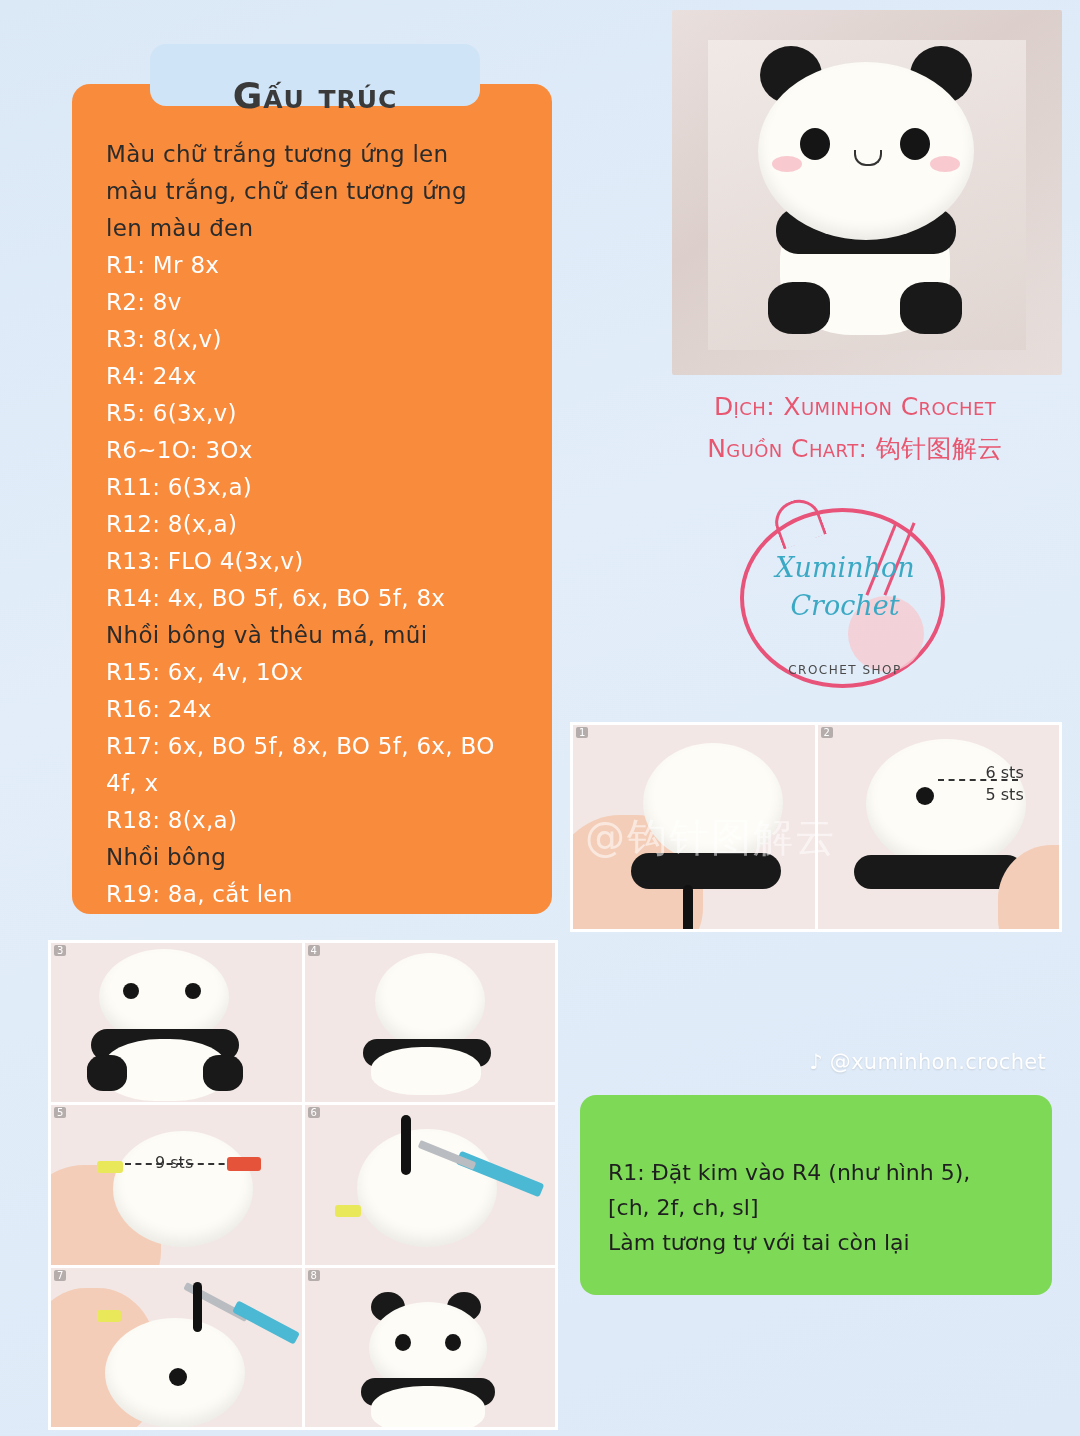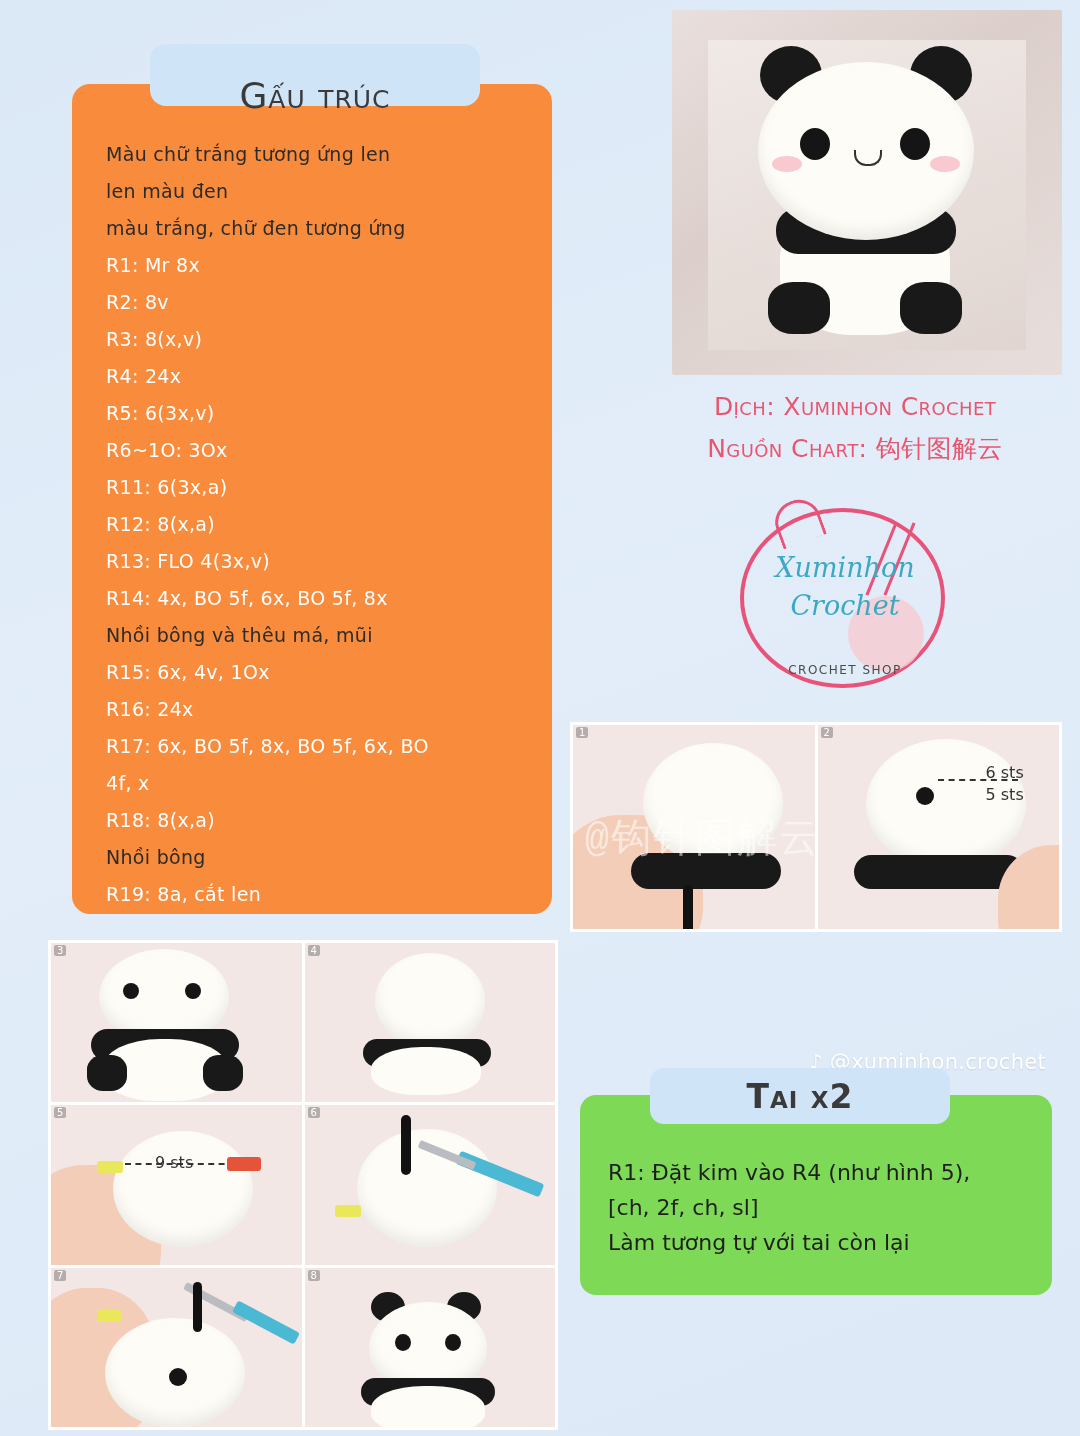--- a/index.html
+++ b/index.html
@@ -30,41 +30,41 @@
     height: 62px;
     background: #cfe4f7;
     border-radius: 16px;
     display: flex;
     align-items: center;
     justify-content: center;
     z-index: 5;
   }
   .title-chip span {
     font-size: 36px;
-    font-weight: normal;
+    font-weight: bold;
     color: #3a3a3a;
     letter-spacing: 1px;
     font-variant: small-caps;
     margin-top: 40px;
   }
 
   
   .pattern-card {
     position: absolute;
     left: 72px;
     top: 84px;
     width: 480px;
     height: 830px;
     background: #f98b3c;
     border-radius: 18px;
     padding: 52px 34px 20px 34px;
     box-sizing: border-box;
   }
   .pattern-line {
-    font-size: 19px;
+    font-size: 23px;
     line-height: 37px;
     color: #ffffff;
     letter-spacing: 0.3px;
   }
   .pattern-line.dark {
     color: #2b2b2b;
   }
 
   
   .photo {
@@ -256,21 +256,20 @@
   }
   .watermark {
     position: absolute;
     left: 585px;
     top: 810px;
     font-size: 40px;
     color: rgba(255,255,255,0.55);
     letter-spacing: 2px;
     z-index: 6;
     pointer-events: none;
-    font-family: Liberation Mono, monospace;
   }
   .note-label {
     position: absolute;
     font-size: 16px;
     color: #333;
   }
   .dash-line {
     position: absolute;
     border-top: 2px dashed #333;
   }
@@ -343,22 +342,22 @@
 <body>
 
 <div class="page">
 
   <div class="title-chip">
     <span>Gấu trúc</span>
   </div>
 
   <div class="pattern-card">
     <div class="pattern-line dark">Màu chữ trắng tương ứng len</div>
+    <div class="pattern-line dark">màu trắng, chữ đen tương ứng</div>
     <div class="pattern-line dark">len màu đen</div>
-    <div class="pattern-line dark">màu trắng, chữ đen tương ứng</div>
     <div class="pattern-line">R1: Mr 8x</div>
     <div class="pattern-line">R2: 8v</div>
     <div class="pattern-line">R3: 8(x,v)</div>
     <div class="pattern-line">R4: 24x</div>
     <div class="pattern-line">R5: 6(3x,v)</div>
     <div class="pattern-line">R6~1O: 3Ox</div>
     <div class="pattern-line">R11: 6(3x,a)</div>
     <div class="pattern-line">R12: 8(x,a)</div>
     <div class="pattern-line">R13: FLO 4(3x,v)</div>
     <div class="pattern-line">R14: 4x, BO 5f, 6x, BO 5f, 8x</div>
@@ -493,17 +492,14 @@
       <div class="panda-arm" style="left:56px;top:110px;width:134px;height:28px;border-radius:14px;"></div>
       <div class="panda-body" style="left:66px;top:118px;width:114px;height:48px;"></div>
     </div>
   </div>
 
   <div class="ear-card">
     <div class="ear-line">R1: Đặt kim vào R4 (như hình 5),</div>
     <div class="ear-line">[ch, 2f, ch, sl]</div>
     <div class="ear-line">Làm tương tự với tai còn lại</div>
   </div>
-  <div class="ear-chip">
-    <span>Tai x2</span>
-  </div>
 
 </div>
 
 </body></html>

